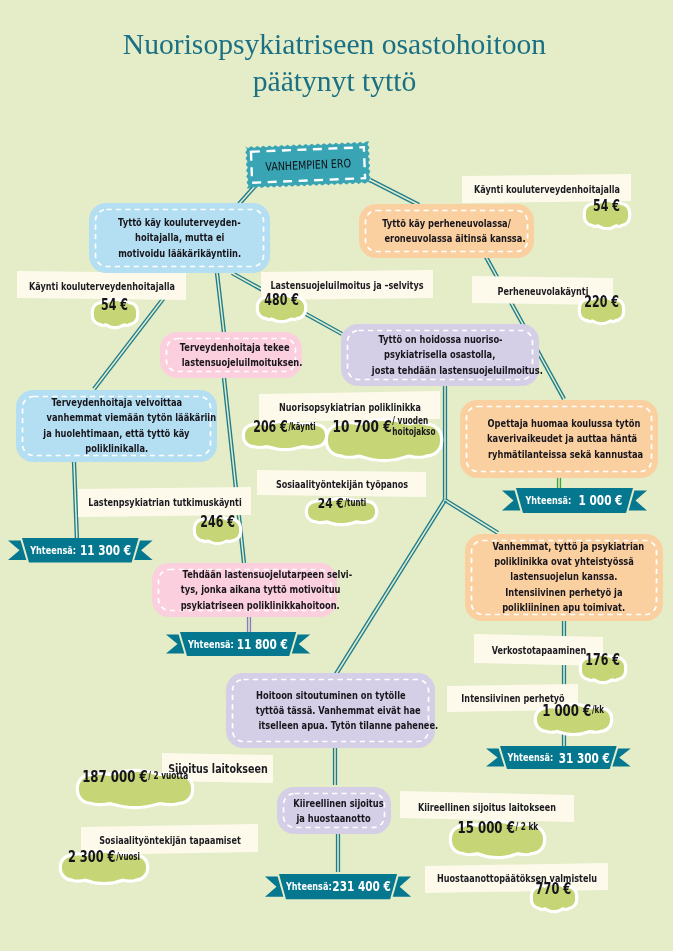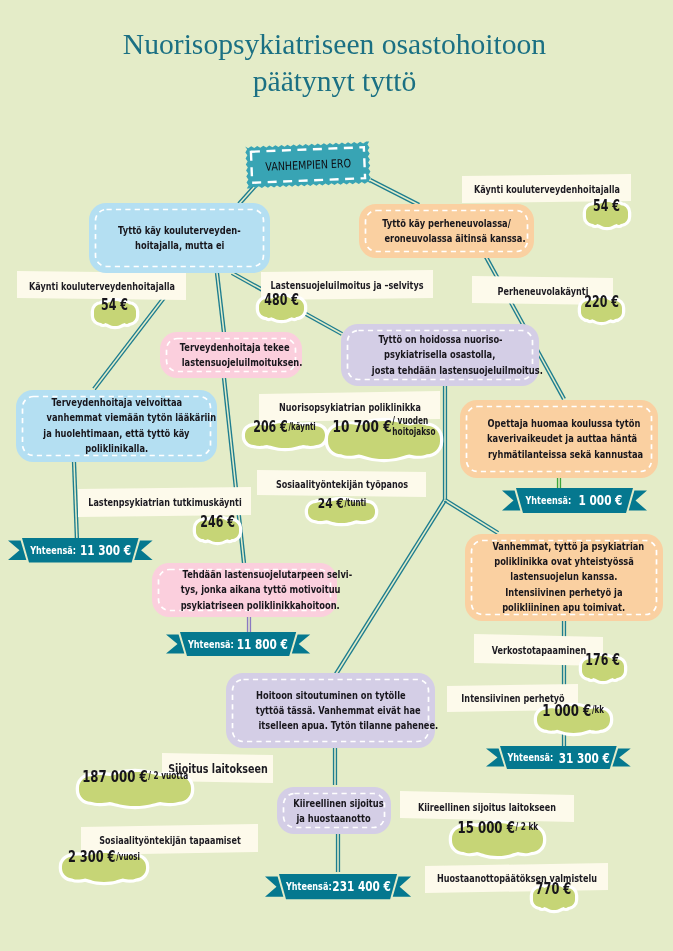--- a/index.html
+++ b/index.html
@@ -131,21 +131,21 @@
    <div style="position:absolute;left:0;top:0;width:100%;height:100%;display:flex;
      align-items:center;justify-content:center;font-size:11.6px;
      color:#0e0d11;">
         <span class="sq" style="transform:scaleX(0.82)">VANHEMPIEN ERO</span>
       </div>
     </div>
     <div class="bub" style="left: 89px; top: 203px; width: 181px; height: 70px; background: rgb(180, 223, 242);">
       <svg class="inner" width="181" height="70">
         <rect x="6.5" y="6.5" rx="11" ry="11" width="168" height="57" fill="none" stroke="#ffffff" stroke-width="1.7" stroke-dasharray="5.2 4.2"></rect>
       </svg>
-    <div class="txt" style="font-size:11.3px;line-height:15.4px"><div><span class="sq">Tyttö käy kouluterveyden-</span></div><div><span class="sq">hoitajalla, mutta ei</span></div></div>
+    <div class="txt" style="font-size:11.3px;line-height:15.4px"><div><span class="sq">Tyttö käy kouluterveyden-</span></div><div><span class="sq">hoitajalla, mutta ei</span></div><div><span class="sq">motivoidu lääkärikäyntiin.</span></div></div>
     </div>
     <div class="bub" style="left: 359px; top: 204px; width: 175px; height: 54px; background: rgb(250, 208, 161);">
       <svg class="inner" width="175" height="54">
         <rect x="6.5" y="6.5" rx="11" ry="11" width="162" height="41" fill="none" stroke="#ffffff" stroke-width="1.7" stroke-dasharray="5.2 4.2"></rect>
       </svg>
     <div class="txt" style="font-size:11.3px;line-height:15.4px"><div><span class="sq">Tyttö käy perheneuvolassa/</span></div><div><span class="sq">eroneuvolassa äitinsä kanssa.</span></div></div>
     </div>
     <div class="bub" style="left: 160px; top: 332px; width: 142px; height: 46px; background: rgb(251, 207, 221);">
       <svg class="inner" width="142" height="46">
         <rect x="6.5" y="6.5" rx="11" ry="11" width="129" height="33" fill="none" stroke="#ffffff" stroke-width="1.7" stroke-dasharray="5.2 4.2"></rect>

